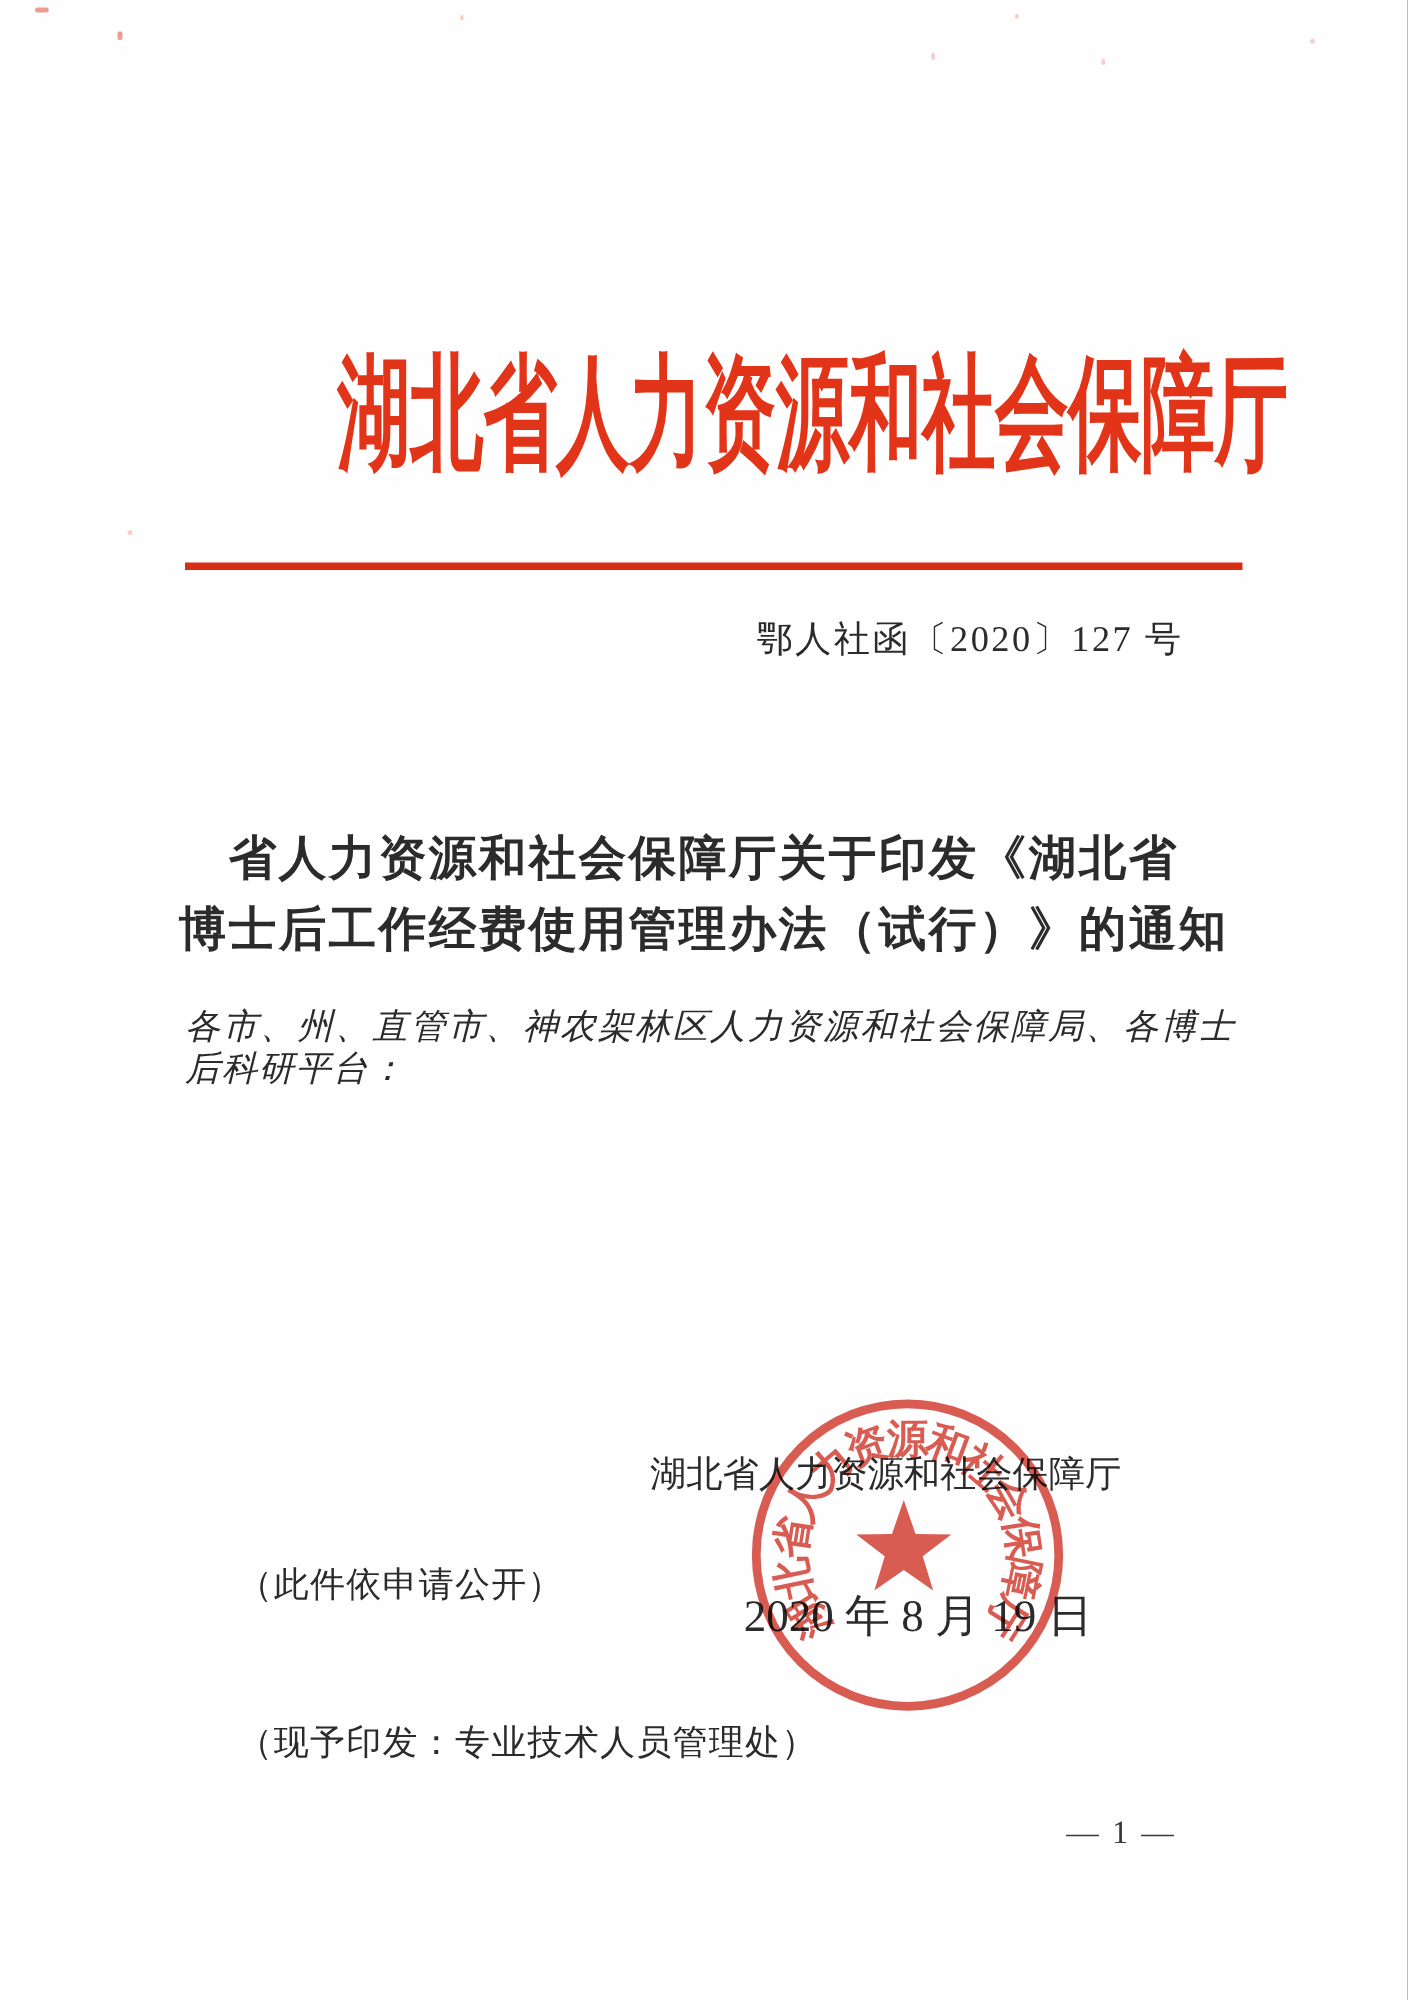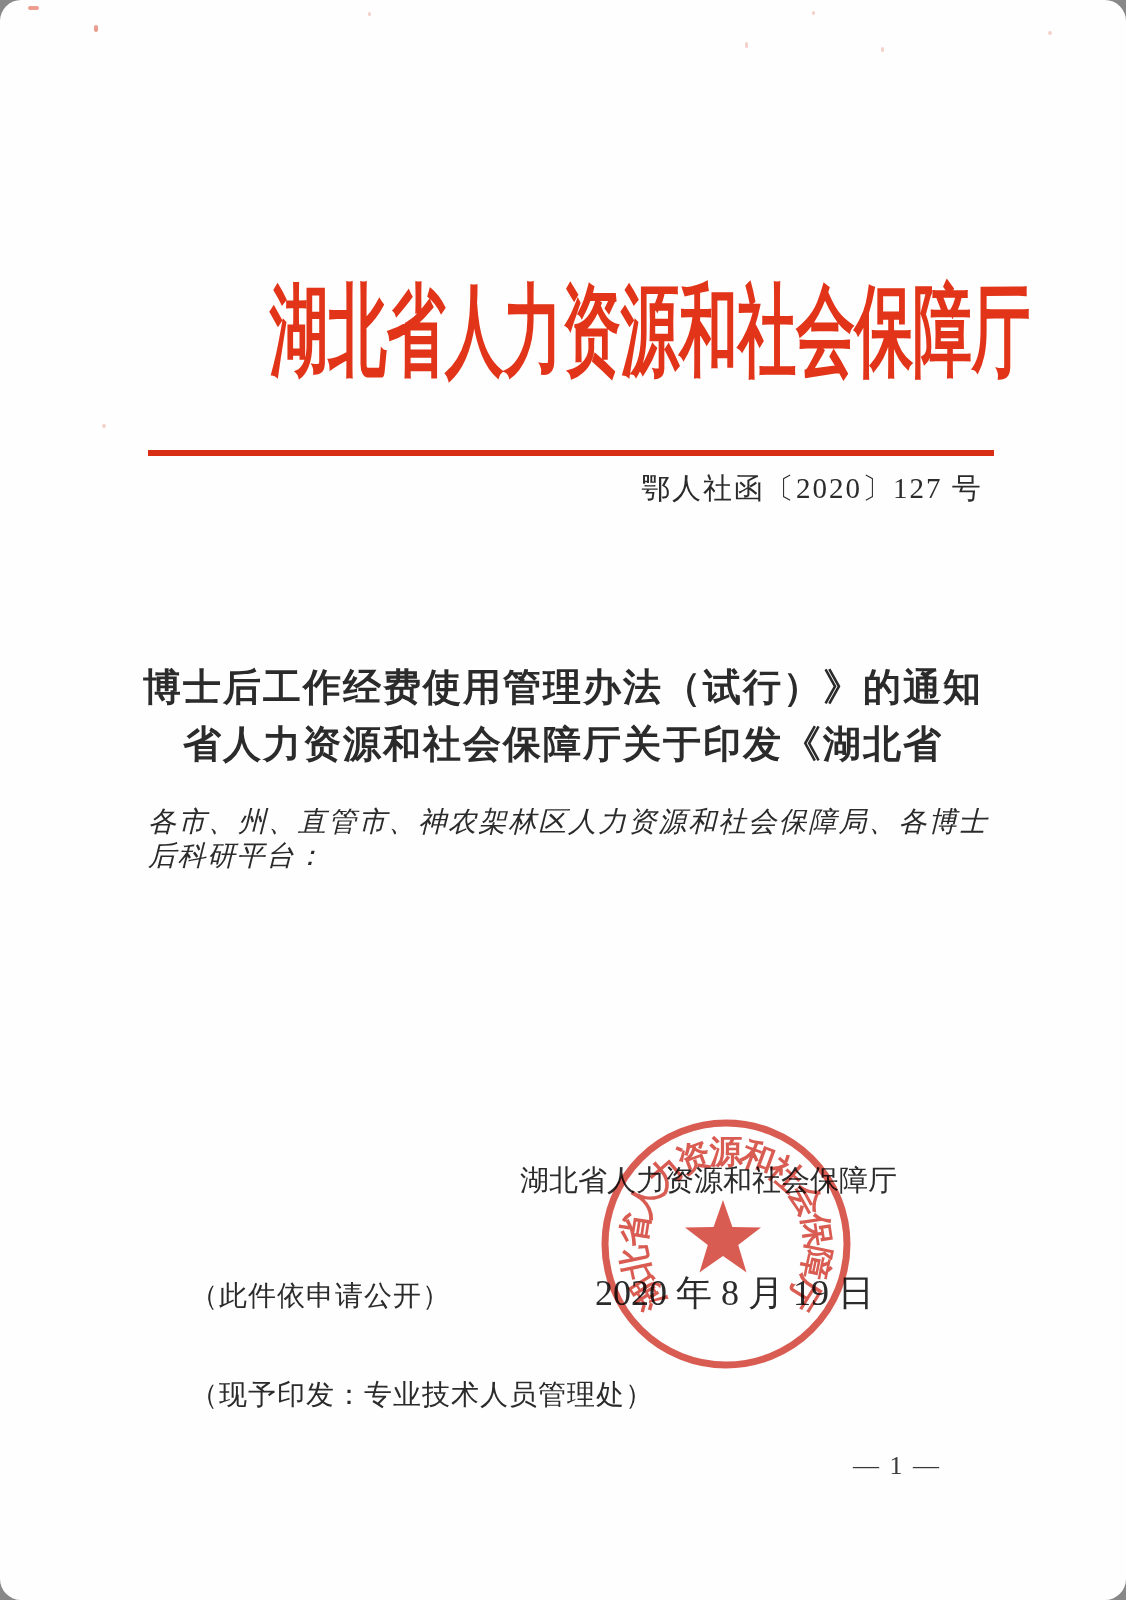--- a/index.html
+++ b/index.html
@@ -4,21 +4,20 @@
 <style>
   html,body{margin:0;padding:0;background:#888;}
   .page{
     position:relative;
     width:1126px;height:1600px;
     margin:0 auto;
     background:#fefefe;
     overflow:hidden;
     font-family:"Liberation Serif","DejaVu Serif",serif;
     color:#2b2b2b;
-    border-radius:21px;
   }
   .speck{position:absolute;border-radius:2px;background:#e06a55;opacity:.65;}
   .speck.faint{opacity:.3;}
   .letterhead{
     position:absolute;top:278px;left:0;width:1126px;
     text-align:center;white-space:nowrap;
   }
   .letterhead .inner{
     display:inline-block;
     font-size:100px;line-height:108px;
@@ -26,24 +25,23 @@
     color:#e23418;
     letter-spacing:0;
     transform:scaleX(0.585);
     transform-origin:center top;
   }
   .red-rule{
     position:absolute;left:148px;top:450px;
     width:846px;height:6px;background:#d92e16;
   }
   .doc-number{
-    position:absolute;left:605px;top:470px;
+    position:absolute;left:605px;top:494px;
     font-size:29px;line-height:36px;letter-spacing:2px;
     white-space:nowrap;
-    margin-left:36px;
   }
   .notice-title{
     position:absolute;left:0;top:659px;width:1126px;
     text-align:center;
     font-size:38px;line-height:57px;font-weight:bold;
     letter-spacing:2px;
   }
   .body-block{
     position:absolute;left:148px;top:805px;width:840px;
     font-size:28px;line-height:34px;letter-spacing:1.5px;
@@ -57,21 +55,21 @@
     font-size:29px;line-height:32px;white-space:nowrap;
   }
   .sig-date{
     position:absolute;left:595px;top:1277px;
     font-size:36px;line-height:32px;white-space:nowrap;
   }
   .note{
     position:absolute;left:190px;
     font-size:28px;line-height:32px;letter-spacing:1px;white-space:nowrap;
   }
-  .note.public{top:1280px;}
+  .note.public{top:1253px;}
   .note.contact{top:1379px;}
   .page-number{
     position:absolute;left:853px;top:1452px;
     font-size:26px;line-height:28px;letter-spacing:2px;white-space:nowrap;
     color:#3a3a3a;
   }
   .seal{
     position:absolute;left:591px;top:1109px;width:270px;height:270px;
     mix-blend-mode:multiply;opacity:.88;
   }
@@ -100,22 +98,22 @@
 
   <div class="letterhead">
     <span class="inner" style="color: rgb(226, 52, 24);">湖北省人力资源和社会保障厅</span>
   </div>
 
   <div class="red-rule" style="background: rgb(217, 46, 22);"></div>
 
   <div class="doc-number">鄂人社函〔2020〕127 号</div>
 
   <div class="notice-title">
+    <div>省人力资源和社会保障厅关于印发《湖北省</div>
     <div>博士后工作经费使用管理办法（试行）》的通知</div>
-    <div>省人力资源和社会保障厅关于印发《湖北省</div>
   </div>
 
   <div class="body-block">
     <p>各市、州、直管市、神农架林区人力资源和社会保障局、各博士后科研平台：</p>
   </div>
 
   <div class="signature">湖北省人力资源和社会保障厅</div>
   <div class="sig-date">2020 年 8 月 19 日</div>
 
   <svg class="seal" viewBox="-135 -135 270 270" xmlns="http://www.w3.org/2000/svg">

